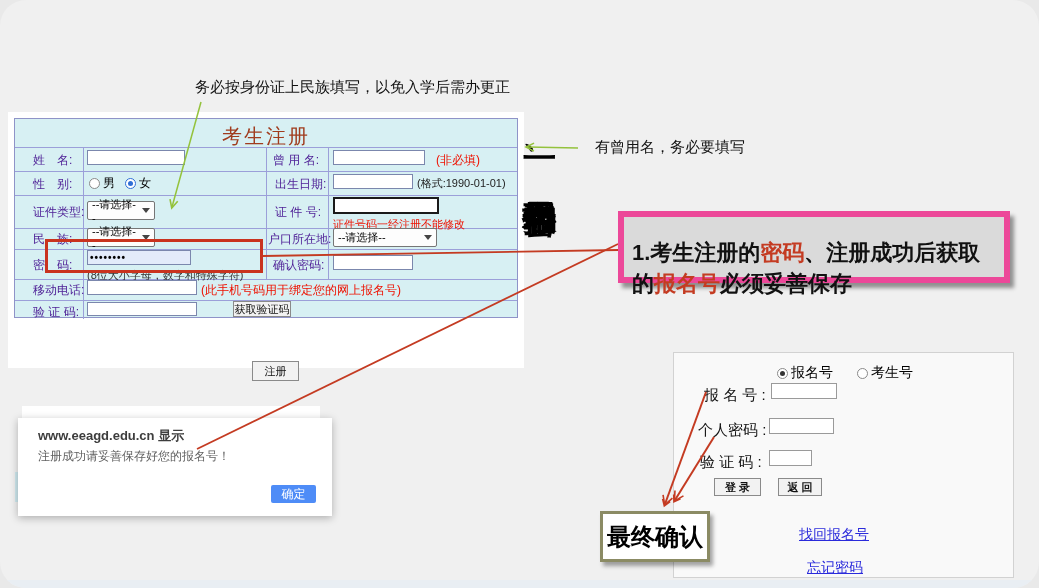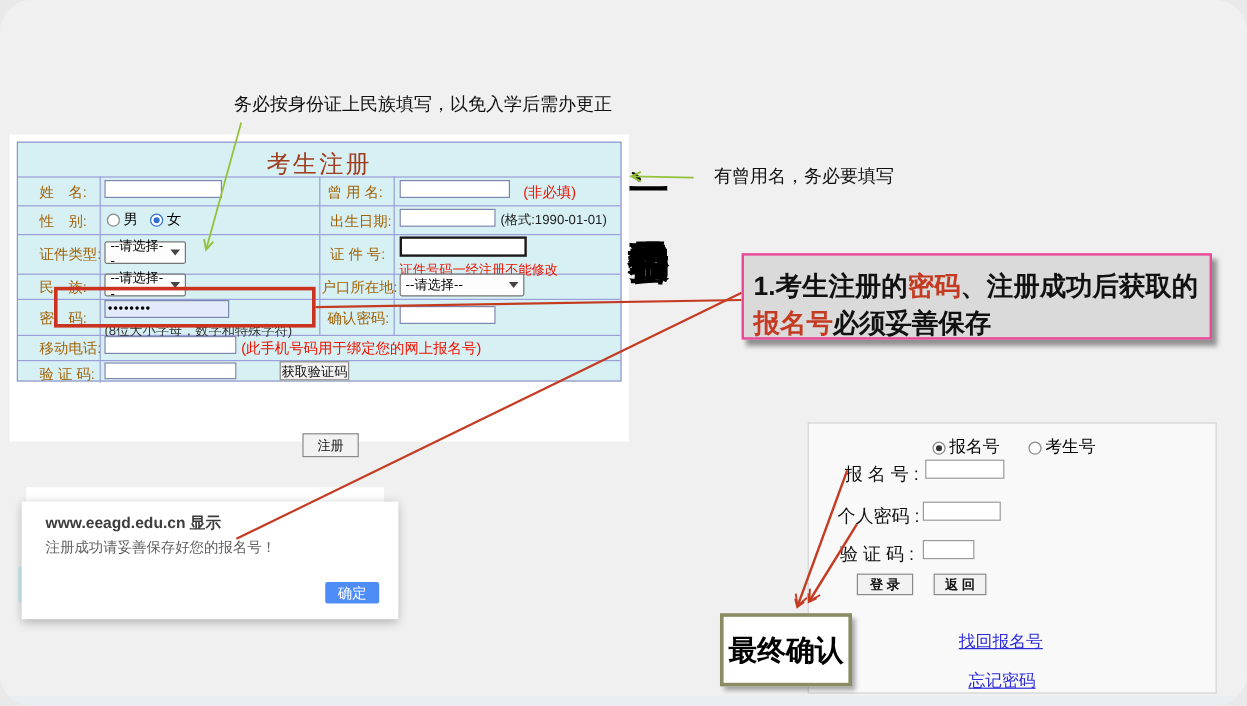--- a/index.html
+++ b/index.html
@@ -6,57 +6,57 @@
   html,body { background:#e9e9e9; }
   body { font-family:"Liberation Sans","DejaVu Sans",sans-serif; }
   .stage { position:relative; width:1039px; height:588px; background:#f0f0f0; overflow:hidden;border-radius:26px; }
   .abs { position:absolute; }
 
   
   .reg-page { left:8px; top:112px; width:516px; height:256px; background:#fff; }
   .grid-h { position:absolute; left:0; width:100%; height:1px; background:#9b9fd9; }
   .grid-v { position:absolute; width:1px; background:#9b9fd9; }
   .reg-title { position:absolute; left:0; top:4px; width:100%; text-align:center; font-size:20px; color:#a03c1e; letter-spacing:2px; }
-  .lbl { position:absolute; font-size:12px; color:#a16207; white-space:nowrap; }
+  .lbl { position:absolute; font-size:12px; color:#4c1d95; white-space:nowrap; }
   .note-red { position:absolute; font-size:11px; color:#ee1100; white-space:nowrap; }
   .note-blk { position:absolute; font-size:11px; color:#222; white-space:nowrap; }
   .inp { position:absolute; height:15px; background:#fff; border:1px solid #7b87ad; font-size:11px; padding:0 2px; font-family:inherit; }
   .inp.focus { border:2px solid #1a1a1a; height:17px; }
   .inp.pw { background:#e3ebfa; letter-spacing:1px; font-weight:bold; font-size:10px; }
   .sel { position:absolute; height:19px; background:#fdfdfd; border:1px solid #767676; border-radius:2px; font-size:11px; display:flex; align-items:center; padding:0 4px; justify-content:space-between; cursor:default; }
   .sel .car { width:0; height:0; border-left:4px solid transparent; border-right:4px solid transparent; border-top:5px solid #444; margin-left:6px; }
   .radio { position:absolute; display:flex; align-items:center; font-size:12px; gap:3px; }
   .rdot { width:11px; height:11px; border-radius:50%; border:1px solid #8a8a8a; background:#fff; display:inline-block; position:relative; }
   .rdot.on-blue { border-color:#2f6fd6; }
   .rdot.on-blue::after { content:""; position:absolute; left:2px; top:2px; width:5px; height:5px; border-radius:50%; background:#2f6fd6; }
   .rdot.on-dark::after { content:""; position:absolute; left:2px; top:2px; width:5px; height:5px; border-radius:50%; background:#333; }
   .btn-sys { position:absolute; background:#f2f2f2; border:1px solid #8a8a8a; font-size:11px; color:#111; display:flex; align-items:center; justify-content:center; cursor:pointer; font-family:inherit; }
 
   
   .green-note { font-size:15px; color:#111; white-space:nowrap; }
   .vtitle { writing-mode:vertical-rl; text-orientation:upright; font-size:34px; line-height:44px; font-weight:900; color:#000; letter-spacing:0; }
-  .callout { background:#dadada; border:2px solid #ec4899; box-shadow:4px 5px 4px rgba(0,0,0,.40); font-size:22px; font-weight:bold; color:#111; line-height:31px; padding:10px 8px; }
+  .callout { background:#dadada; border:6px solid #ec4899; box-shadow:4px 5px 4px rgba(0,0,0,.40); font-size:22px; font-weight:bold; color:#111; line-height:31px; padding:20px 8px; }
   .callout .rd { color:#c43b22; }
   .hl-rect { border:3px solid #c9331f; background:transparent; }
 
   
   .dlg-strip { left:22px; top:406px; width:298px; height:16px; background:#fff; }
   .dlg-frag { left:15px; top:472px; width:6px; height:30px; background:#cfe9ef; }
   .dlg { left:18px; top:418px; width:314px; height:98px; background:#fff; box-shadow:0 2px 8px rgba(0,0,0,.28); }
   .dlg-title { position:absolute; left:20px; top:9px; font-size:13px; font-weight:bold; color:#3d3d3d; }
   .dlg-body { position:absolute; left:20px; top:30px; display:flex; align-items:center; font-size:12px; color:#616161; white-space:nowrap; }
   .dlg-boxed { border:3px solid #c9331f; border-radius:5px; padding:6px 3px; margin:0 2px; }
   .dlg-ok { position:absolute; left:253px; top:67px; width:45px; height:18px; background:#4e8cf7; color:#fff; border:none; border-radius:2px; font-size:12px; font-family:inherit; cursor:pointer; }
 
   
   .login-panel { left:673px; top:352px; width:341px; height:226px; background:#f9f9f9; border:1px solid #d2d2d2; }
   .login-lbl { position:absolute; font-size:15px; color:#111; white-space:nowrap; }
   .login-inp { position:absolute; height:16px; background:#fff; border:1px solid #9a9a9a; font-size:11px; padding:0 2px; font-family:inherit; }
   .login-link { position:absolute; font-size:14px; color:#2b2bdb; text-decoration:underline; white-space:nowrap; cursor:pointer; }
-  .confirm-box { left:600px; top:511px; width:110px; height:61px; background:#fff; border:3px solid #8b8b64; box-shadow:3px 4px 4px rgba(0,0,0,.35); display:flex; align-items:center; justify-content:center; font-size:24px; font-weight:bold; color:#000; }
+  .confirm-box { left:600px; top:511px; width:110px; height:51px; background:#fff; border:3px solid #8b8b64; box-shadow:3px 4px 4px rgba(0,0,0,.35); display:flex; align-items:center; justify-content:center; font-size:24px; font-weight:bold; color:#000; }
   .bottom-band { left:0; top:580px; width:1039px; height:8px; background:#e9eef3; }
   .overlay { left:0; top:0; width:1039px; height:588px; pointer-events:none; z-index:9; }
 </style>
 </head>
 <body>
 
 <div class="stage">
 
   <div class="abs green-note" style="left:195px; top:78px;">务必按身份证上民族填写，以免入学后需办更正</div>
 

